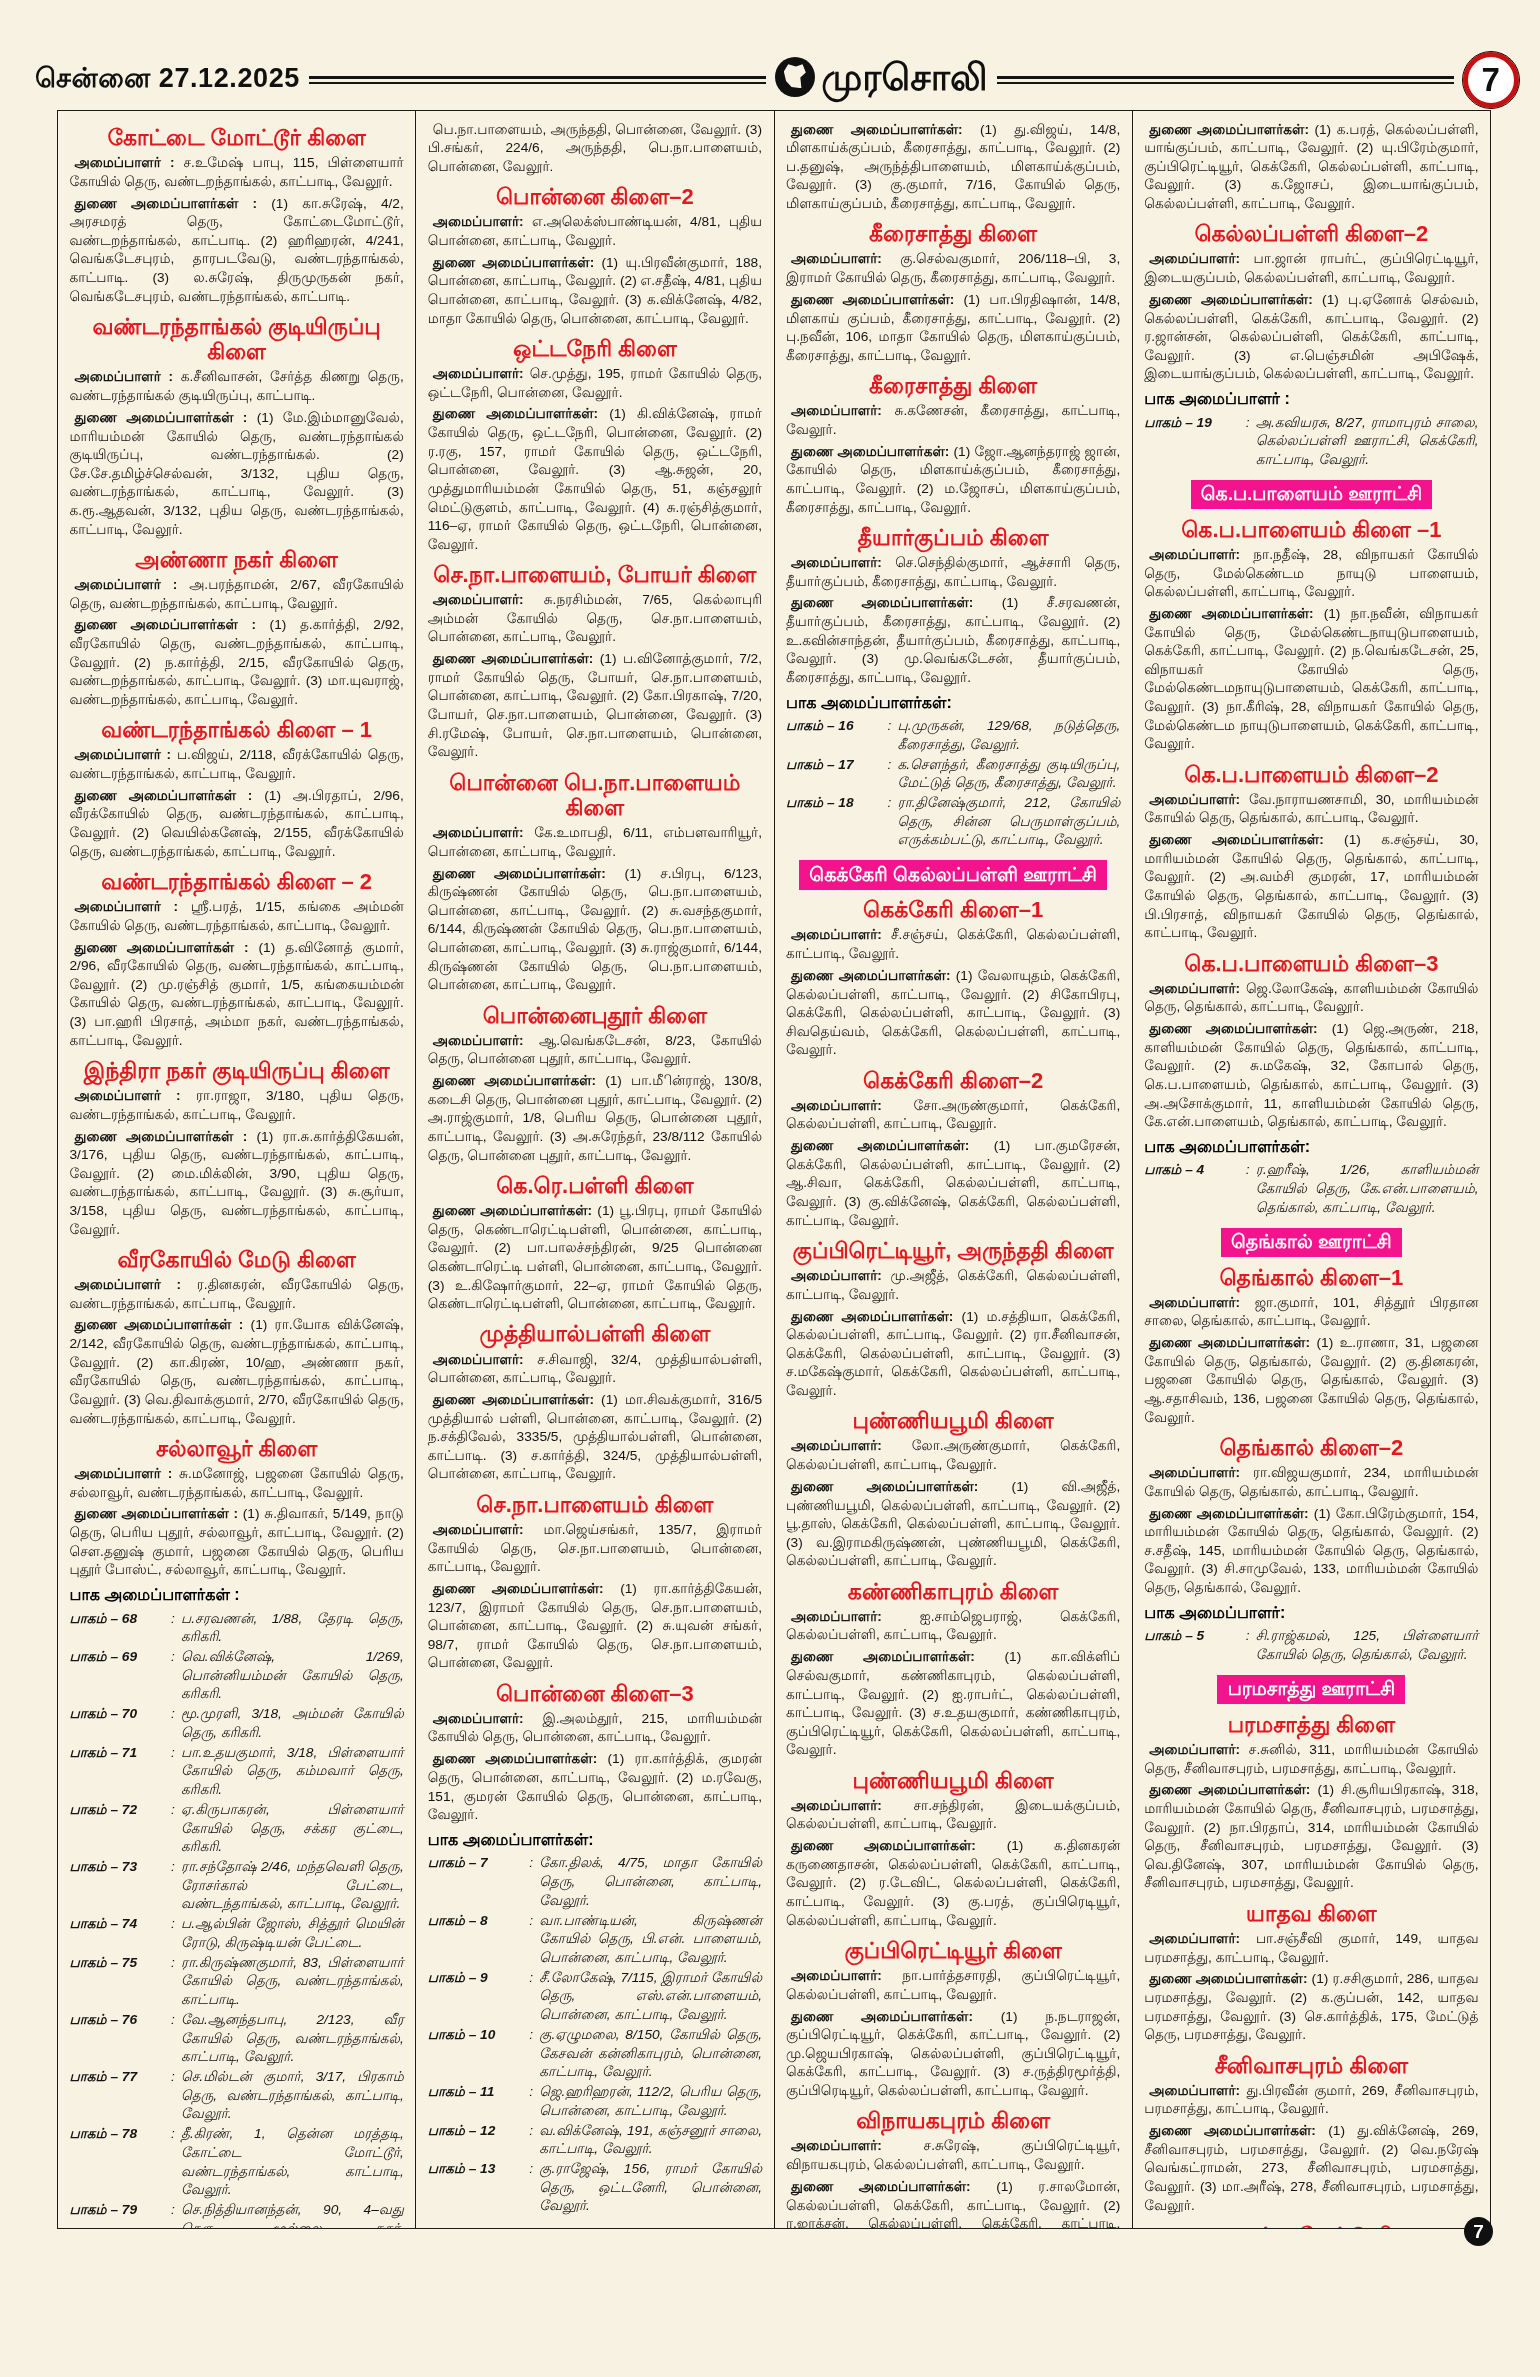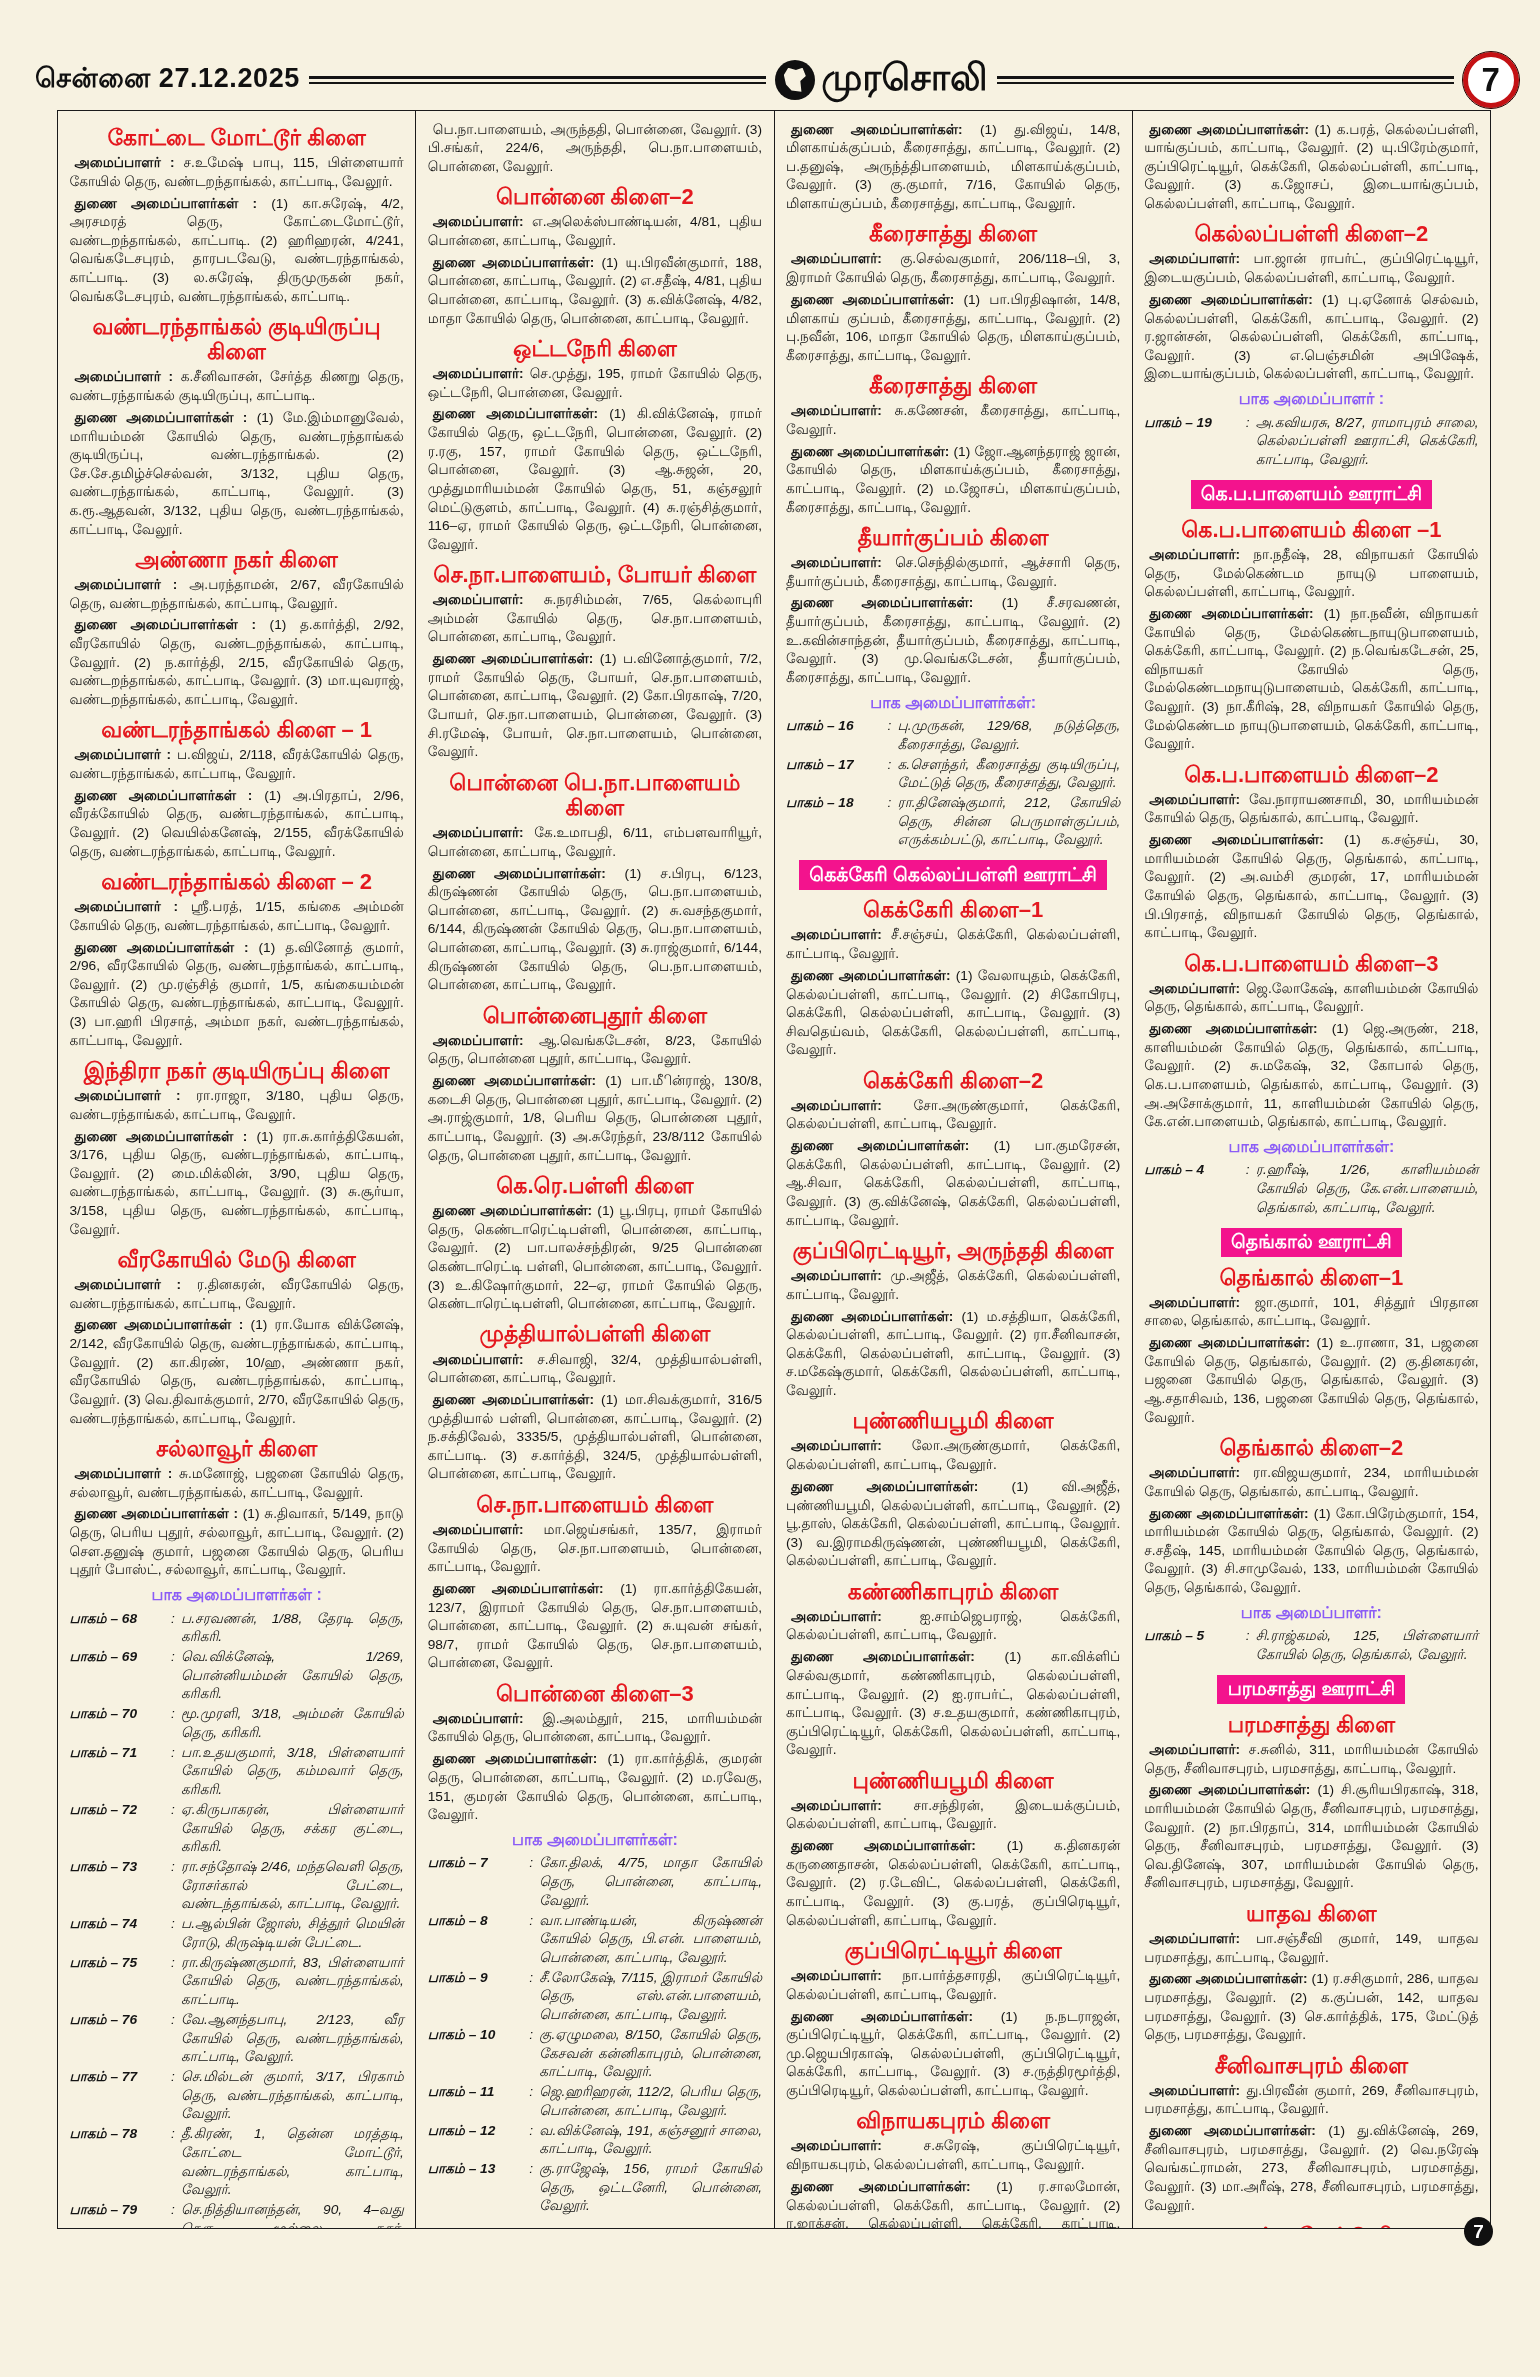--- a/index.html
+++ b/index.html
@@ -3,35 +3,35 @@
 <meta charset="utf-8">
 <style>
   * { margin:0; padding:0; box-sizing:border-box; }
   body { font-family:"Liberation Sans", sans-serif; background:#e9e4d2; }
   .page { position:relative; width:1541px; height:2377px; background:#f7f2e1; overflow:hidden; }
 
   
   .hdr { position:absolute; left:35px; right:22.4px; top:53px; height:54px; display:flex; align-items:center; gap:9px; }
   .hdr-date { font-size:27px; font-weight:bold; color:#111; letter-spacing:0.6px; white-space:nowrap; }
   .hdr-rule { flex:1; height:8.3px; background:linear-gradient(#141414 0 2.6px, transparent 2.6px 5.7px, #141414 5.7px 8.3px); }
-  .masthead { display:flex; align-items:center; gap:6.4px; white-space:nowrap; }
+  .masthead { display:flex; align-items:flex-start; gap:6.4px; white-space:nowrap; }
   .logo-circ { width:40px; height:40px; border-radius:50%; background:#101010; position:relative; flex:0 0 auto; }
   .logo-circ::after { content:""; position:absolute; left:9px; top:7.7px; width:22px; height:24px;
      background:#f7f2e1; clip-path:polygon(20% 0,55% 10%,85% 0,100% 35%,75% 55%,80% 100%,35% 95%,10% 70%,0 30%); }
   .masthead-title { font-size:37px; font-weight:bold; color:#101010; }
   .pagenum-circ { width:56px; height:56px; border-radius:50%; background:#fff; border:5.1px solid #c41114; outline:1.9px solid #2a0000;
      display:flex; align-items:center; justify-content:center; font-size:33px; font-weight:bold; color:#101010; flex:0 0 auto; }
 
   
   .box { position:absolute; left:57px; top:110px; width:1434px; height:2119px; border:1.9px solid #1b1b1b; display:flex; background:#f7f2e1; }
   .col { flex:1 1 0; padding:6.4px 11.5px 7.7px 11.5px; overflow:hidden; border-right:1.3px solid #1b1b1b; }
   .col:last-child { border-right:none; }
 
   .heading { color:#e4191f; font-weight:bold; font-size:22px; text-align:center; margin:7.7px 0 3.8px; line-height:1.15; }
-  .subhead { color:#8b5cf6; font-weight:bold; font-size:16px; text-align:center; margin:6.4px 0 3.2px; }
+  .subhead { color:#000000; font-weight:bold; font-size:16px; text-align:left; margin:6.4px 0 3.2px; }
   .banner  { color:#fff; font-weight:bold; font-size:19px; text-align:left; margin:10.2px auto 5.1px; padding:3.8px 10.2px; width:-moz-fit-content; width:fit-content; line-height:1.15; }
   .banner.pink { background:#f3138d; }
   .para { font-size:13.7px; line-height:1.36; text-align:justify; color:#141414; margin:3.2px 0; text-indent:5.1px; }
   .para b { font-weight:bold; }
   .part { display:flex; font-size:13.7px; line-height:1.36; color:#141414; margin:1.3px 0;font-style:italic; }
   .part .pn { flex:0 0 95px; font-weight:bold; white-space:nowrap; }
   .part .pc { flex:0 0 16.6px; text-align:center; }
   .part .pt { flex:1; text-align:justify; }
 
   .foot-circ { position:absolute; left:1464px; top:2217px; width:29px; height:29px; border-radius:50%; background:#101010;

